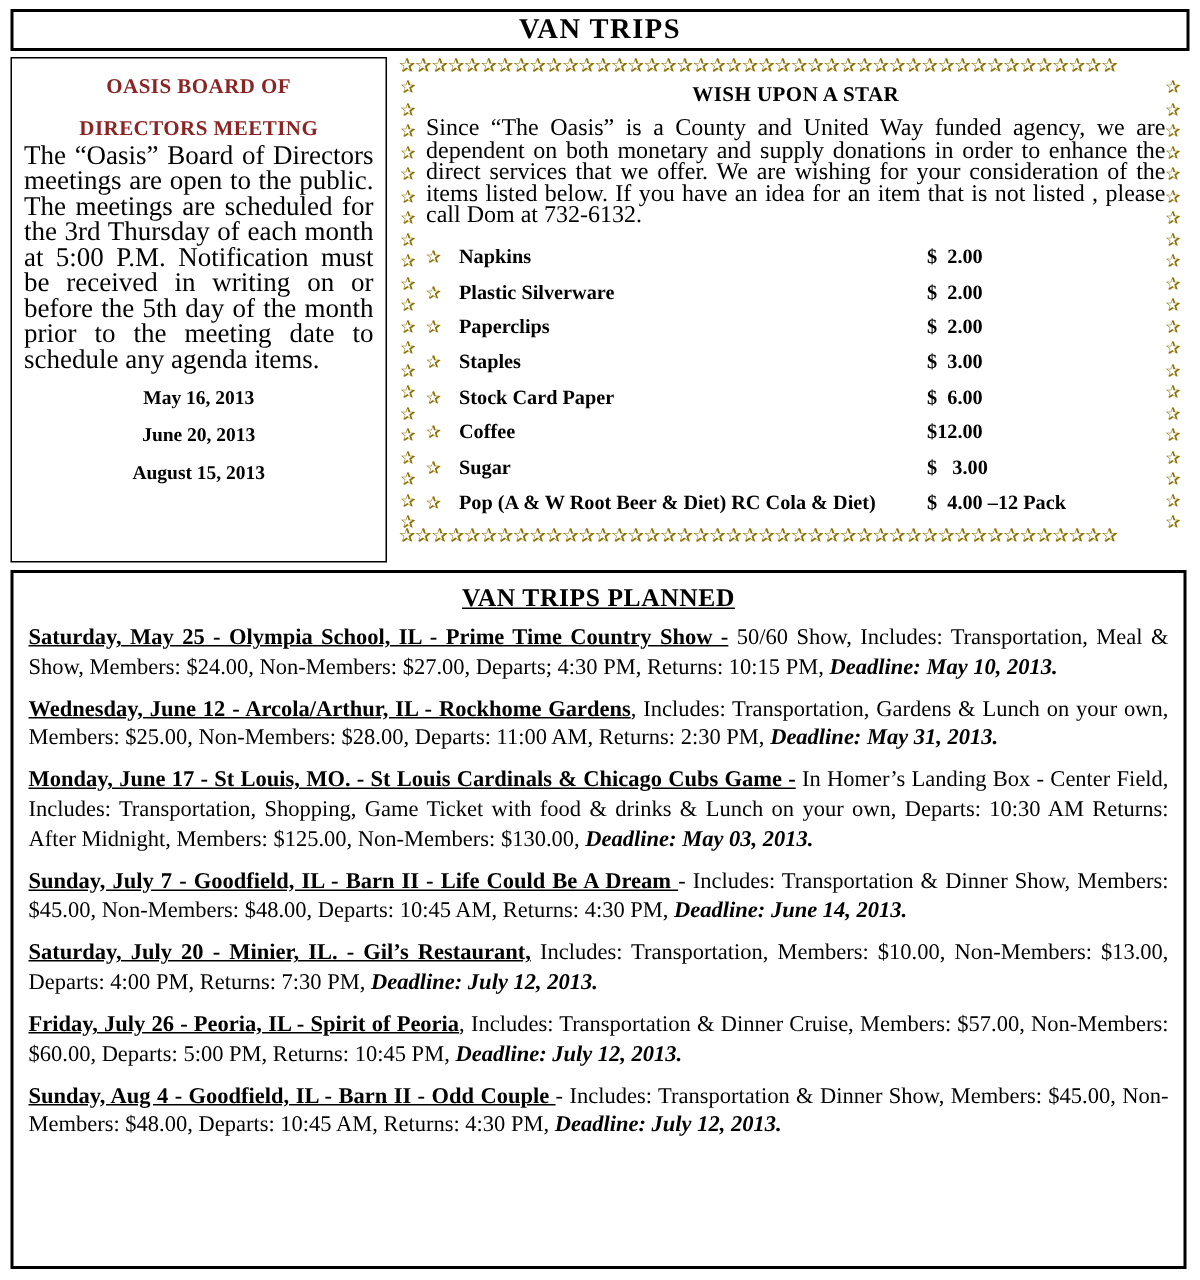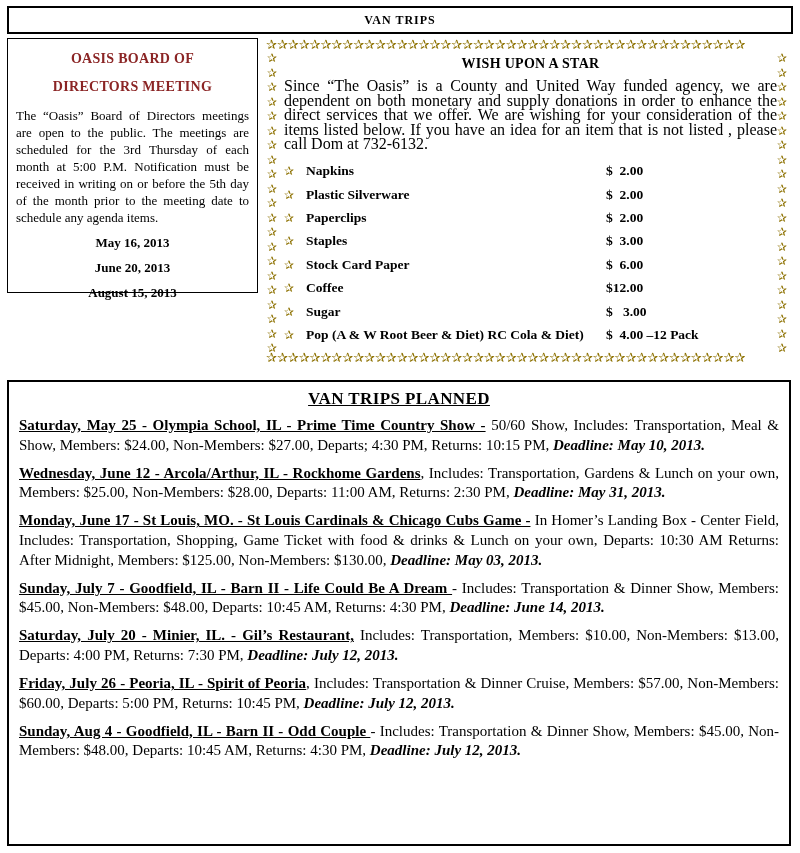--- a/index.html
+++ b/index.html
@@ -9,31 +9,31 @@
   html,body{margin:0;padding:0;}
   body{
     width:800px;height:853px;position:relative;background:#ffffff;
     font-family:"Liberation Serif", serif;color:#000;
   }
   
   .header-box{
     position:absolute;left:7px;top:6px;width:782px;height:24px;
     border:2px solid #000;display:flex;align-items:center;justify-content:center;
   }
-  .header-title{font-weight:bold;font-size:12px;letter-spacing:1px;}
+  .header-title{font-weight:bold;font-size:19px;letter-spacing:1px;}
 
   
   .board-box{
-    position:absolute;left:7px;top:38px;width:251px;height:255px;
+    position:absolute;left:7px;top:38px;width:251px;height:337px;
     border:1px solid #000;box-sizing:border-box;padding:6px 8px;
   }
   .board-h{ text-align:center;font-weight:bold;font-size:14px;color:var(--board_heading_color,#8b2525);letter-spacing:.3px;}
   .board-h1{margin-top:6px;}
   .board-h2{margin-top:12px;}
-  .board-body{margin-top:12px;font-size:13px;line-height:17px;text-align:justify;}
+  .board-body{margin-top:0;font-size:18px;line-height:17px;text-align:justify;}
   .board-label{margin-top:11px;text-align:center;font-weight:bold;font-size:12.8px;}
   .board-date{margin-top:9px;text-align:center;font-weight:bold;font-size:13px;}
 
   
   .wish-box{position:absolute;left:266px;top:38px;width:527px;height:327px;}
   .star-row{
     position:absolute;left:0;right:0;height:14px;line-height:14px;overflow:hidden;
     white-space:nowrap;color:var(--star_color,#8d7100);
     font-family:"DejaVu Sans", sans-serif;font-size:13px;
   }
@@ -49,21 +49,21 @@
   .wish-content{position:absolute;top:16px;bottom:16px;left:18px;right:16px;}
   .wish-heading{text-align:center;font-weight:bold;font-size:14px;margin-top:2px;letter-spacing:.3px;}
   .wish-intro{margin-top:7px;font-size:16px;line-height:14.5px;text-align:justify;}
   .wish-items{margin-top:8px;}
   .wish-item{position:relative;height:23.4px;display:flex;align-items:center;}
   .wish-bullet{
     width:22px;color:var(--star_color,#8d7100);
     font-family:"DejaVu Sans", sans-serif;font-size:12px;
   }
   .wish-name{font-weight:bold;font-size:13.5px;}
-  .wish-price{position:absolute;left:322px;font-weight:bold;font-size:13.5px;white-space:pre;}
+  .wish-price{position:absolute;left:334px;font-weight:bold;font-size:13.5px;white-space:pre;}
 
   
   .trips-box{
     position:absolute;left:7px;top:380px;width:784px;height:466px;
     border:2px solid #000;box-sizing:border-box;padding:7px 10px 16px 10px;
   }
   .trips-heading{text-align:center;font-weight:bold;font-size:17px;text-decoration:underline;letter-spacing:.4px;}
   .trips-list{margin-top:7px;}
   .trip{margin:0 0 8.5px 0;font-size:15px;line-height:19.6px;text-align:justify;}
   .trip-title{font-weight:bold;text-decoration:underline;}

